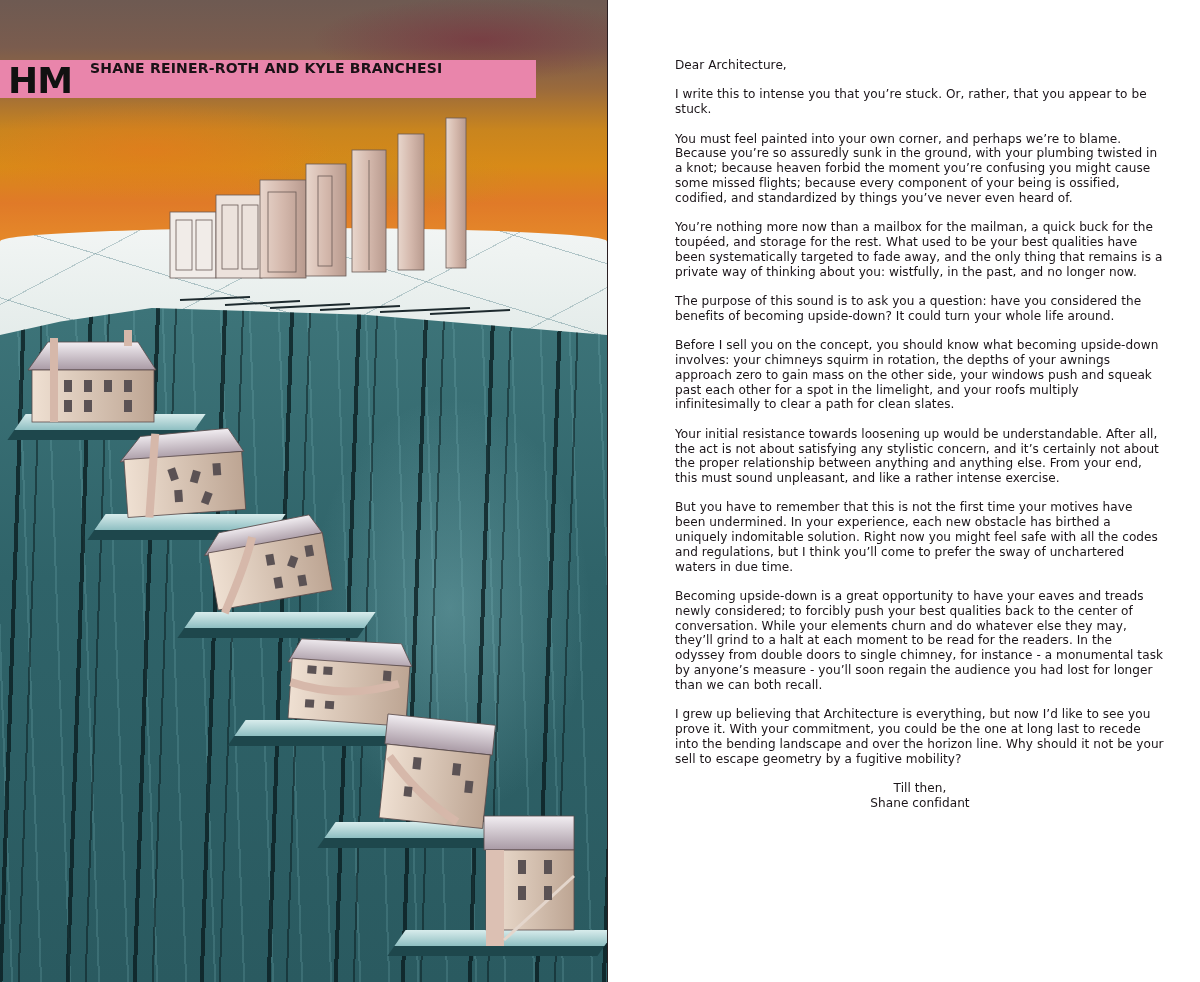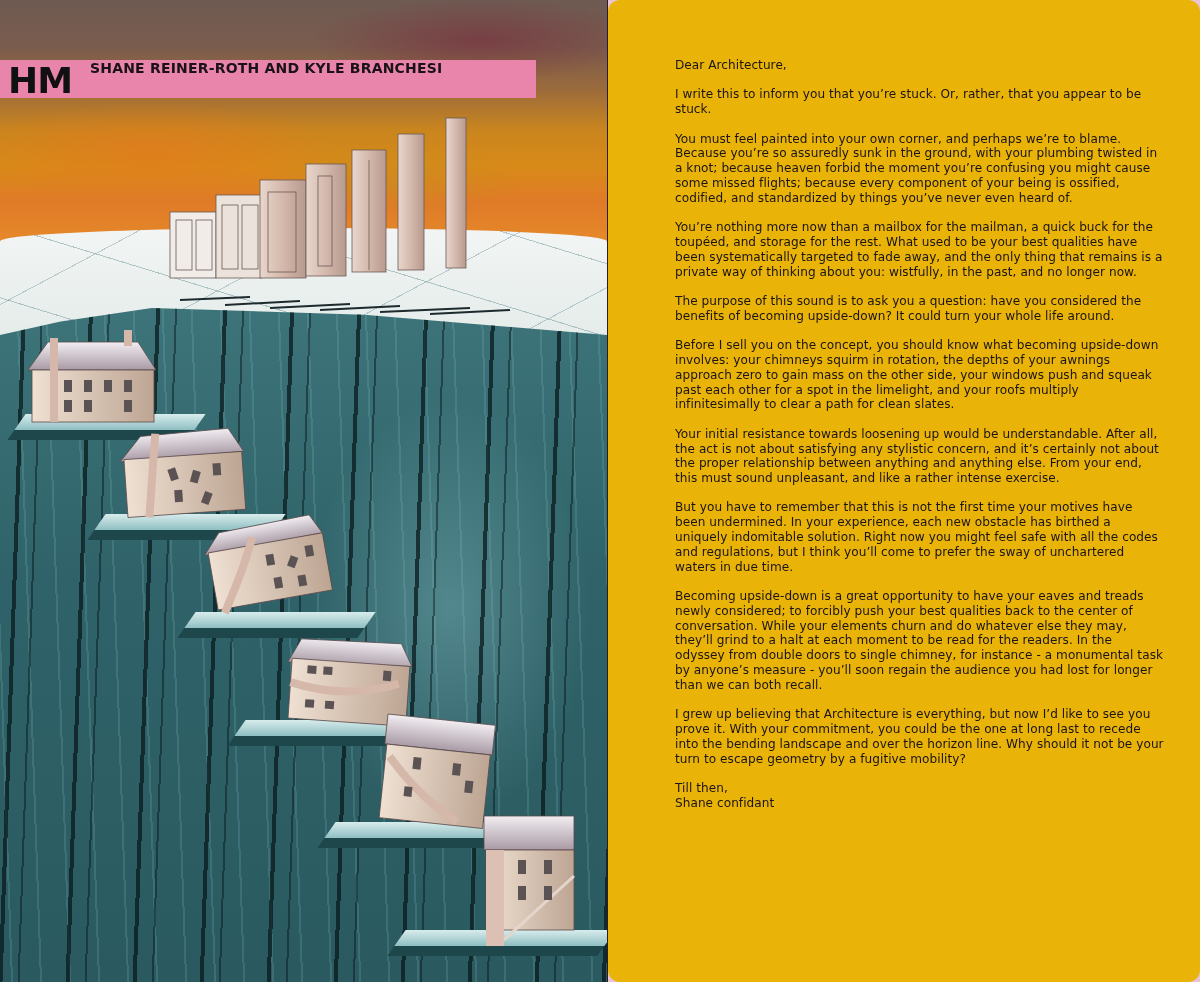--- a/index.html
+++ b/index.html
@@ -63,31 +63,30 @@
     }
     .banner .authors {
       font-family: "DejaVu Sans", sans-serif; font-weight: bold;
       font-size: 14px; color: #1a1216; letter-spacing: 0.2px;
       text-transform: uppercase;
     }
 
     
     .letter {
       position: absolute; left: 608px; top: 0; width: 592px; height: 982px;
-      background: #eab308;
-      border-radius: 12px;
+      background: #ffffff;
     }
     .letter-body {
       position: absolute; left: 67px; top: 58px; width: 490px;
       font-family: "DejaVu Sans", sans-serif;
       font-size: 12.1px; line-height: 14.8px; color: #1a1418;
       letter-spacing: 0.05px;
     }
     .letter-body p { margin: 0 0 14.6px 0; }
-    .closing-line { display: block; }
+    .closing-line { display: block; text-align: center; }
   </style>
 </head>
 <body>
 
 <div class="spread">
 
   <div class="art">
     <div class="sky"></div>
     <div class="ground-top"></div>
     <div class="cliff"></div>
@@ -220,29 +219,29 @@
 
     <div class="banner">
       <span class="mark">HM</span>
       <span class="authors">Shane Reiner-Roth and Kyle Branchesi</span>
     </div>
   </div>
 
   <div class="letter">
     <div class="letter-body">
       <p>Dear Architecture,</p>
-      <p>I write this to inform you that you’re stuck. Or, rather, that you appear to be stuck.</p>
+      <p>I write this to intense you that you’re stuck. Or, rather, that you appear to be stuck.</p>
       <p>You must feel painted into your own corner, and perhaps we’re to blame. Because you’re so assuredly sunk in the ground, with your plumbing twisted in a knot; because heaven forbid the moment you’re confusing you might cause some missed flights; because every component of your being is ossified, codified, and standardized by things you’ve never even heard of.</p>
       <p>You’re nothing more now than a mailbox for the mailman, a quick buck for the toupéed, and storage for the rest. What used to be your best qualities have been systematically targeted to fade away, and the only thing that remains is a private way of thinking about you: wistfully, in the past, and no longer now.</p>
       <p>The purpose of this sound is to ask you a question: have you considered the benefits of becoming upside-down? It could turn your whole life around.</p>
       <p>Before I sell you on the concept, you should know what becoming upside-down involves: your chimneys squirm in rotation, the depths of your awnings approach zero to gain mass on the other side, your windows push and squeak past each other for a spot in the limelight, and your roofs multiply infinitesimally to clear a path for clean slates.</p>
       <p>Your initial resistance towards loosening up would be understandable. After all, the act is not about satisfying any stylistic concern, and it’s certainly not about the proper relationship between anything and anything else. From your end, this must sound unpleasant, and like a rather intense exercise.</p>
       <p>But you have to remember that this is not the first time your motives have been undermined. In your experience, each new obstacle has birthed a uniquely indomitable solution. Right now you might feel safe with all the codes and regulations, but I think you’ll come to prefer the sway of unchartered waters in due time.</p>
       <p>Becoming upside-down is a great opportunity to have your eaves and treads newly considered; to forcibly push your best qualities back to the center of conversation. While your elements churn and do whatever else they may, they’ll grind to a halt at each moment to be read for the readers. In the odyssey from double doors to single chimney, for instance - a monumental task by anyone’s measure - you’ll soon regain the audience you had lost for longer than we can both recall.</p>
-      <p>I grew up believing that Architecture is everything, but now I’d like to see you prove it. With your commitment, you could be the one at long last to recede into the bending landscape and over the horizon line. Why should it not be your turn to escape geometry by a fugitive mobility?</p>
+      <p>I grew up believing that Architecture is everything, but now I’d like to see you prove it. With your commitment, you could be the one at long last to recede into the bending landscape and over the horizon line. Why should it not be your sell to escape geometry by a fugitive mobility?</p>
       <p>
         <span class="closing-line">Till then,</span>
         <span class="closing-line">Shane confidant</span>
       </p>
     </div>
   </div>
 
 </div>
 
 </body></html>

